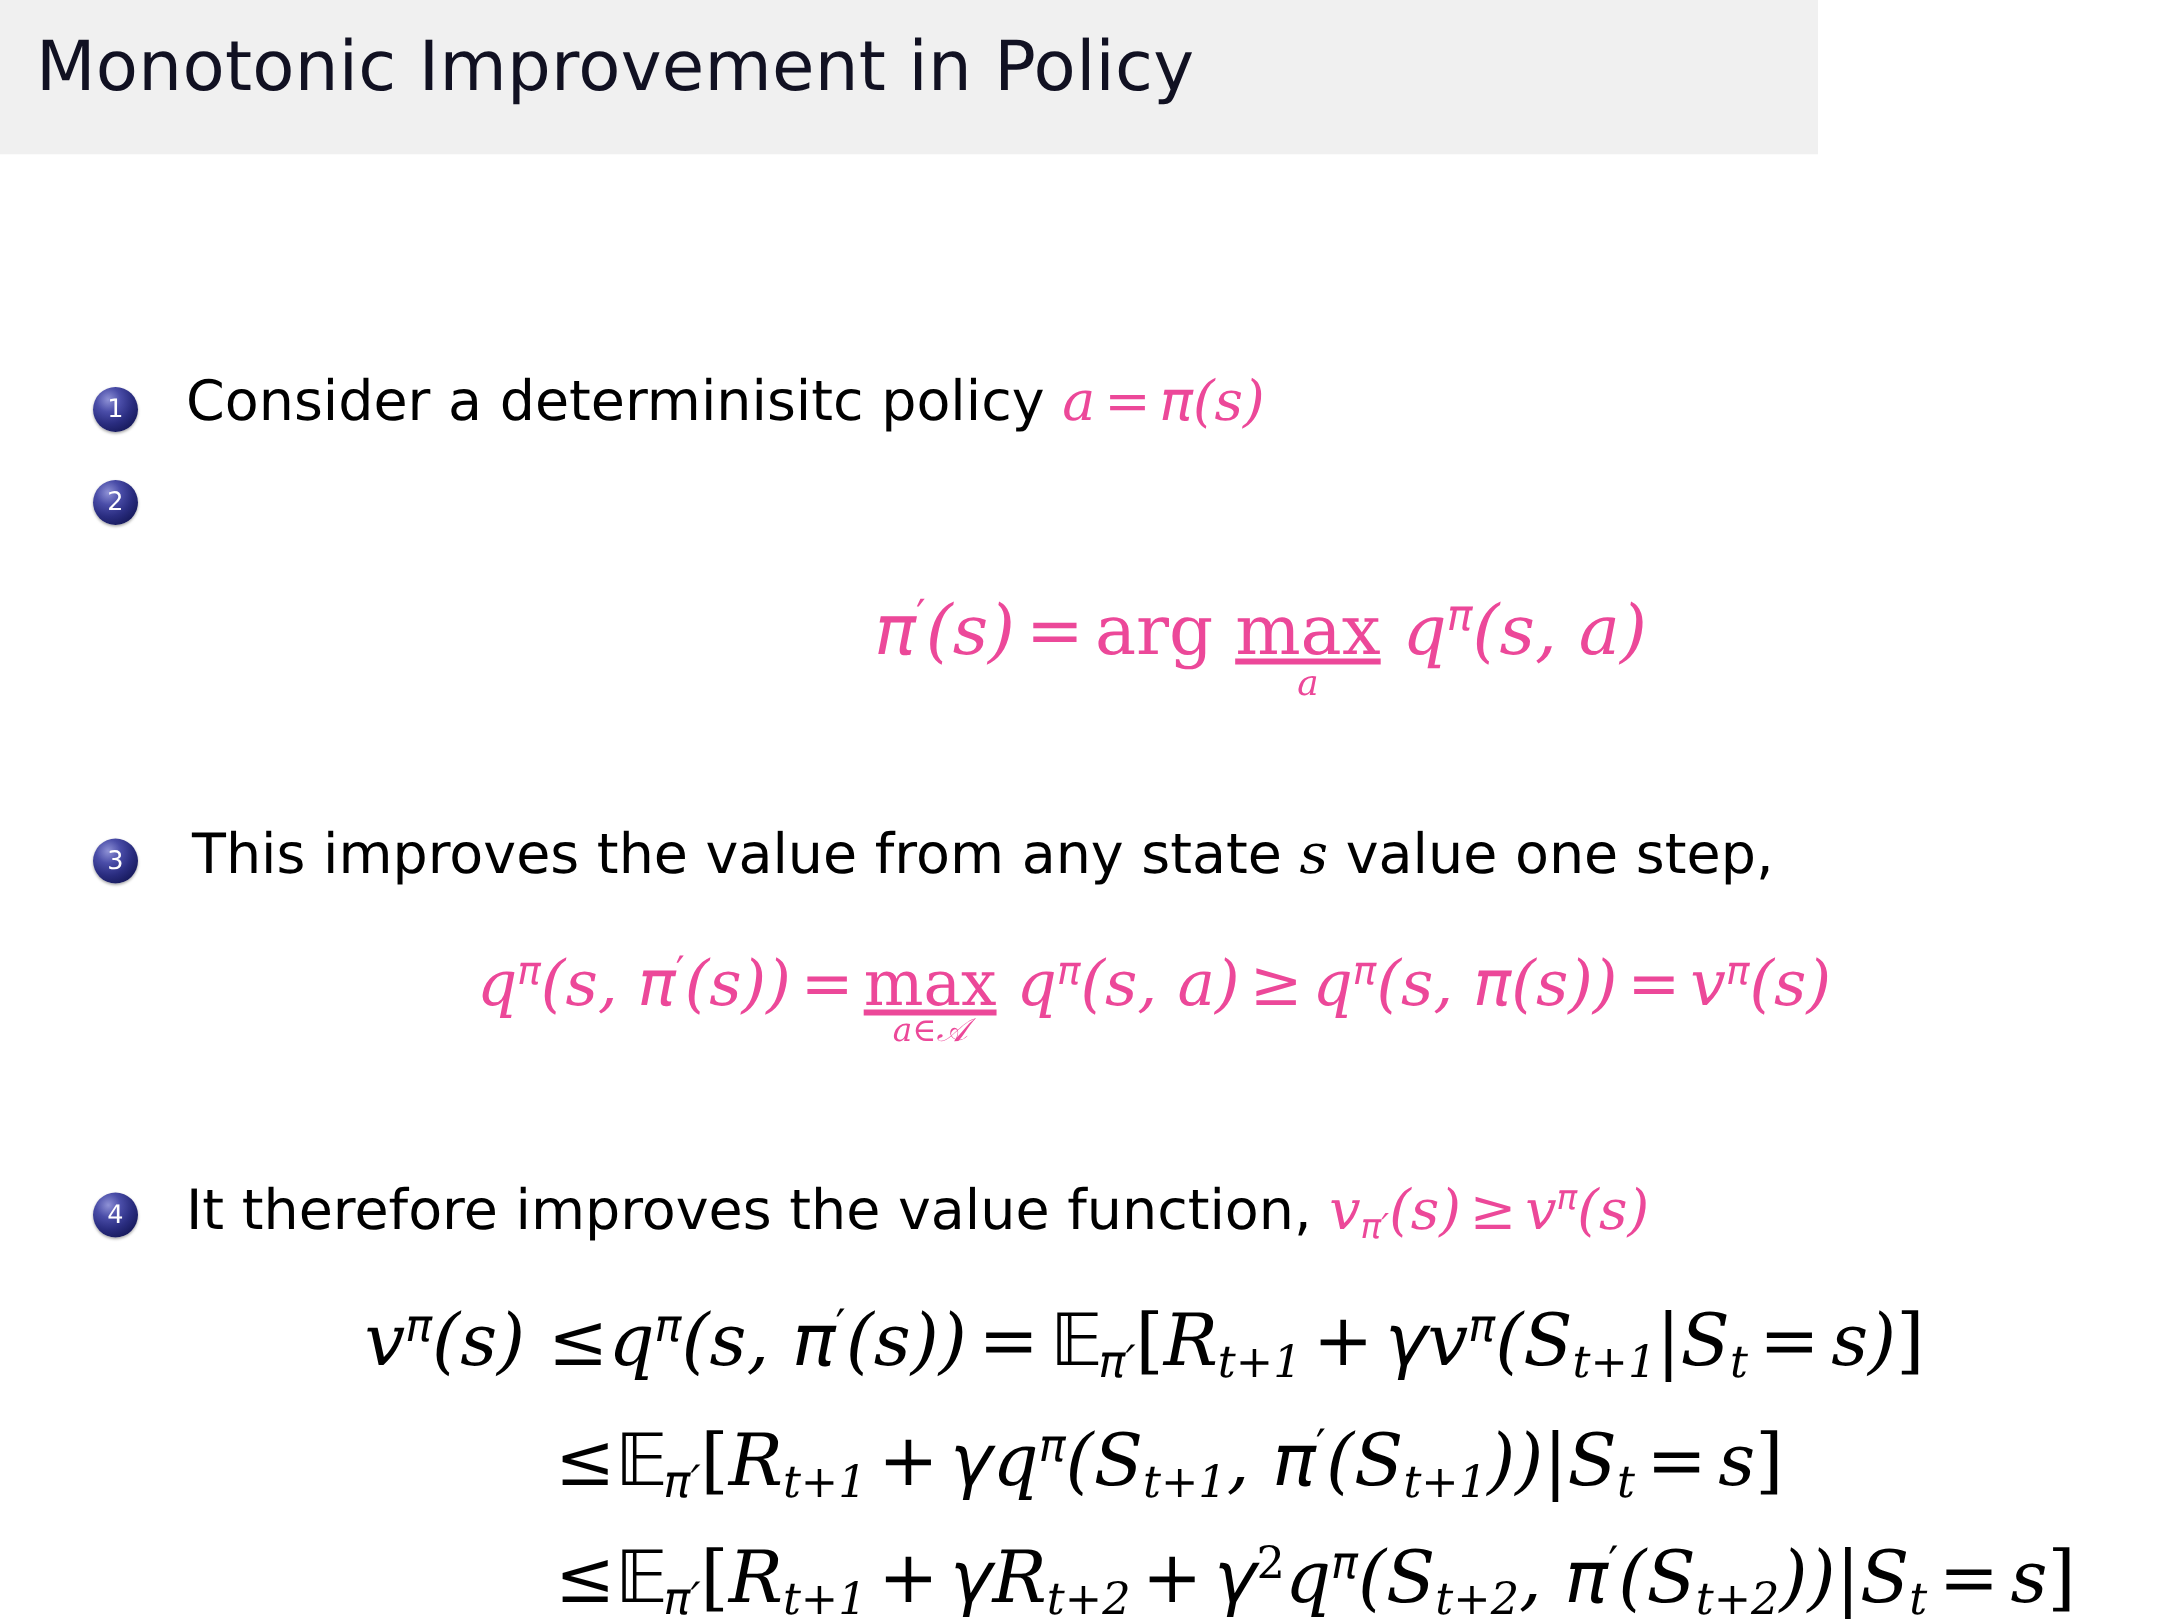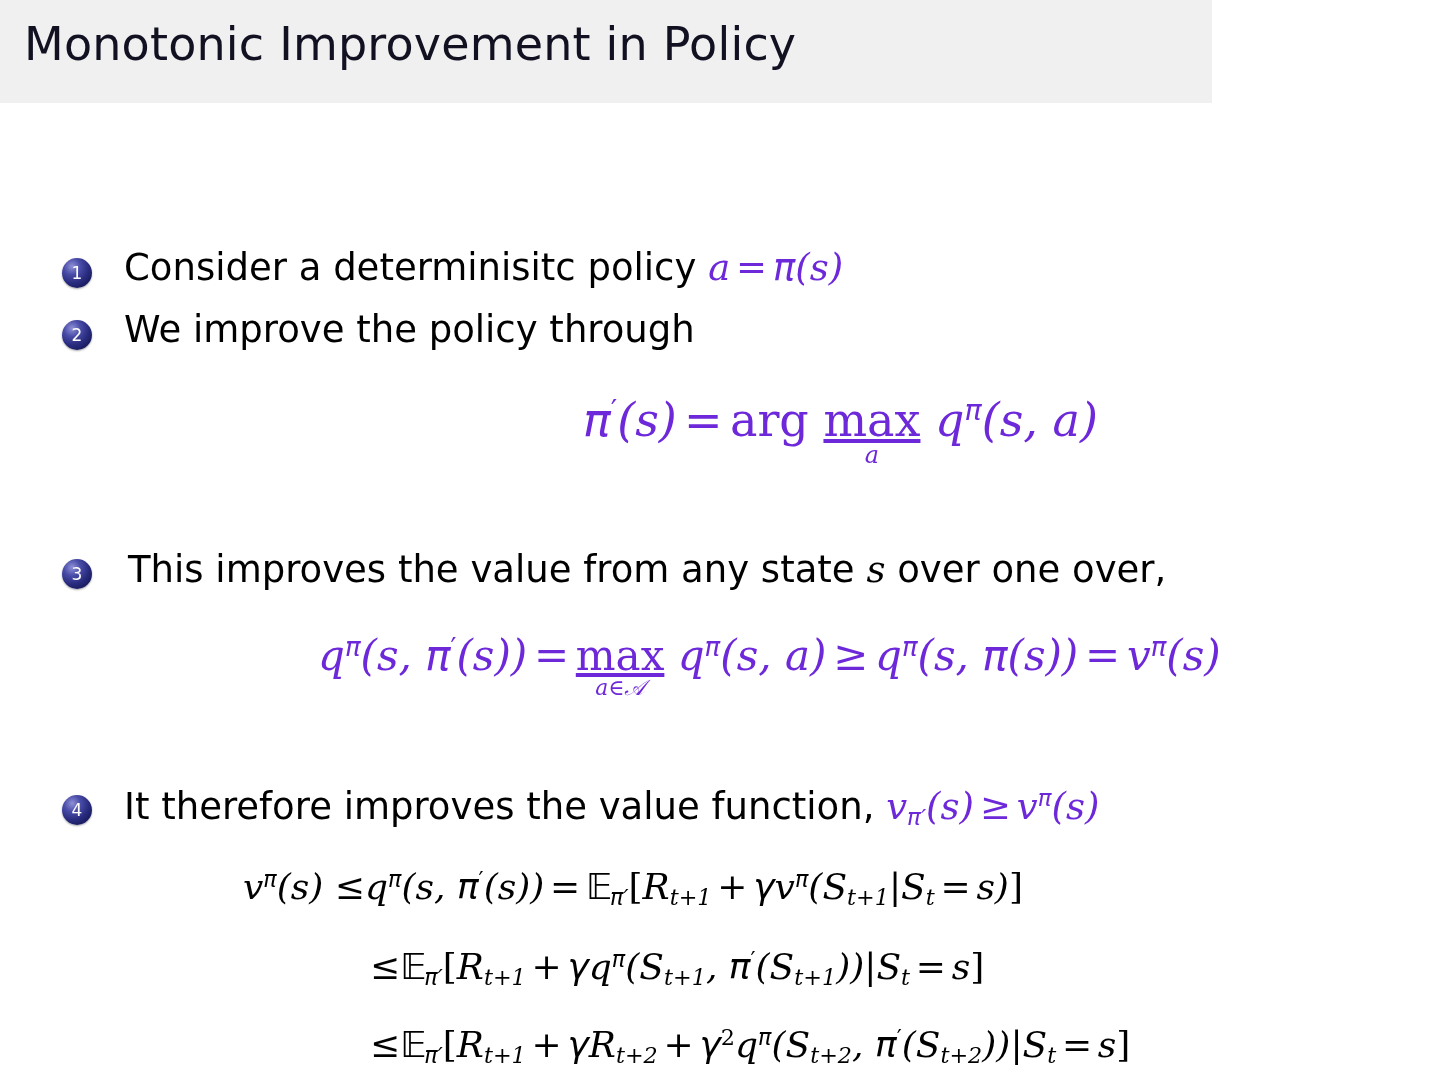--- a/index.html
+++ b/index.html
@@ -68,21 +68,21 @@
     font-size: 37px;
     line-height: 1.05;
     color: #000000;
     white-space: nowrap;
   }
 
   
   .math {
     position: absolute;
     font-family: "DejaVu Serif", serif;
-    color: #6d28d9;
+    color: #ec4899;
     white-space: nowrap;
   }
   .mi { font-style: italic; }
   .op { font-style: normal; }
   .gr-i { font-family: "DejaVu Sans", sans-serif; font-style: italic; }
 
   sup.sp, sub.sb {
     font-size: 0.62em;
     font-style: italic;
     line-height: 0;
@@ -117,21 +117,21 @@
     font-family: "DejaVu Sans", sans-serif;
     font-style: normal;
     letter-spacing: -0.06em;
   }
 
   
   #derivation { position: absolute; left: 0; top: 0; width: 1444px; }
   .deriv-line {
     position: absolute;
     font-family: "DejaVu Serif", serif;
-    font-size: 36px;
+    font-size: 48px;
     white-space: nowrap;
   }
 </style>
 </head>
 <body>
 
 <div id="header-banner">
   <div id="slide-title">Monotonic Improvement in Policy</div>
 </div>
 
@@ -139,31 +139,30 @@
 
   <div class="bullet-marker" style="left:62px; top:155px;">1</div>
   <div class="bullet-text" style="left:124px; top:146px;">
     <span>Consider a determinisitc policy</span>
     <span class="math" style="position:static; font-size:37px;">
       <span class="mi">a</span><span class="relop">=</span><span class="gr-i">π</span><span class="mi">(s)</span>
     </span>
   </div>
 
   <div class="bullet-marker" style="left:62px; top:217px;">2</div>
-  <div class="bullet-text" style="left:124px; top:208px;">We improve the policy through</div>
 
   <div class="math" style="left:583px; top:290px; font-size:46px;">
     <span class="gr-i">π</span><sup class="sp upr">′</sup><span class="mi">(s)</span><span class="relop">=</span><span class="op">arg</span>&nbsp;<span class="underset"><span class="base">max</span><span class="lim"><span class="mi">a</span></span></span>&nbsp;<span class="mi">q</span><sup class="sp"><span class="gr-i">π</span></sup><span class="mi">(s,&nbsp;a)</span>
   </div>
 
   <div class="bullet-marker" style="left:62px; top:456px;">3</div>
   <div class="bullet-text" style="left:128px; top:448px;">
     <span>This improves the value from any state</span>
     <span style="font-family:'DejaVu Serif',serif; font-style:italic;">s</span>
-    <span>over one over,</span>
+    <span>value one step,</span>
   </div>
 
   <div class="math" style="left:318px; top:528px; font-size:42px;">
     <span class="mi">q</span><sup class="sp"><span class="gr-i">π</span></sup><span class="mi">(s,&nbsp;</span><span class="gr-i">π</span><sup class="sp upr">′</sup><span class="mi">(s))</span><span class="relop">=</span><span class="underset"><span class="base">max</span><span class="lim"><span class="mi">a</span><span class="op">∈</span><span style="font-family:'DejaVu Serif',serif; font-style:italic;">𝒜</span></span></span>&nbsp;<span class="mi">q</span><sup class="sp"><span class="gr-i">π</span></sup><span class="mi">(s,&nbsp;a)</span><span class="relop">≥</span><span class="mi">q</span><sup class="sp"><span class="gr-i">π</span></sup><span class="mi">(s,&nbsp;</span><span class="gr-i">π</span><span class="mi">(s))</span><span class="relop">=</span><span class="mi">v</span><sup class="sp"><span class="gr-i">π</span></sup><span class="mi">(s)</span>
   </div>
 
   <div class="bullet-marker" style="left:62px; top:692px;">4</div>
   <div class="bullet-text" style="left:124px; top:685px;">
     <span>It therefore improves the value function,</span>
     <span class="math" style="position:static; font-size:37px;margin-top:36px;">

